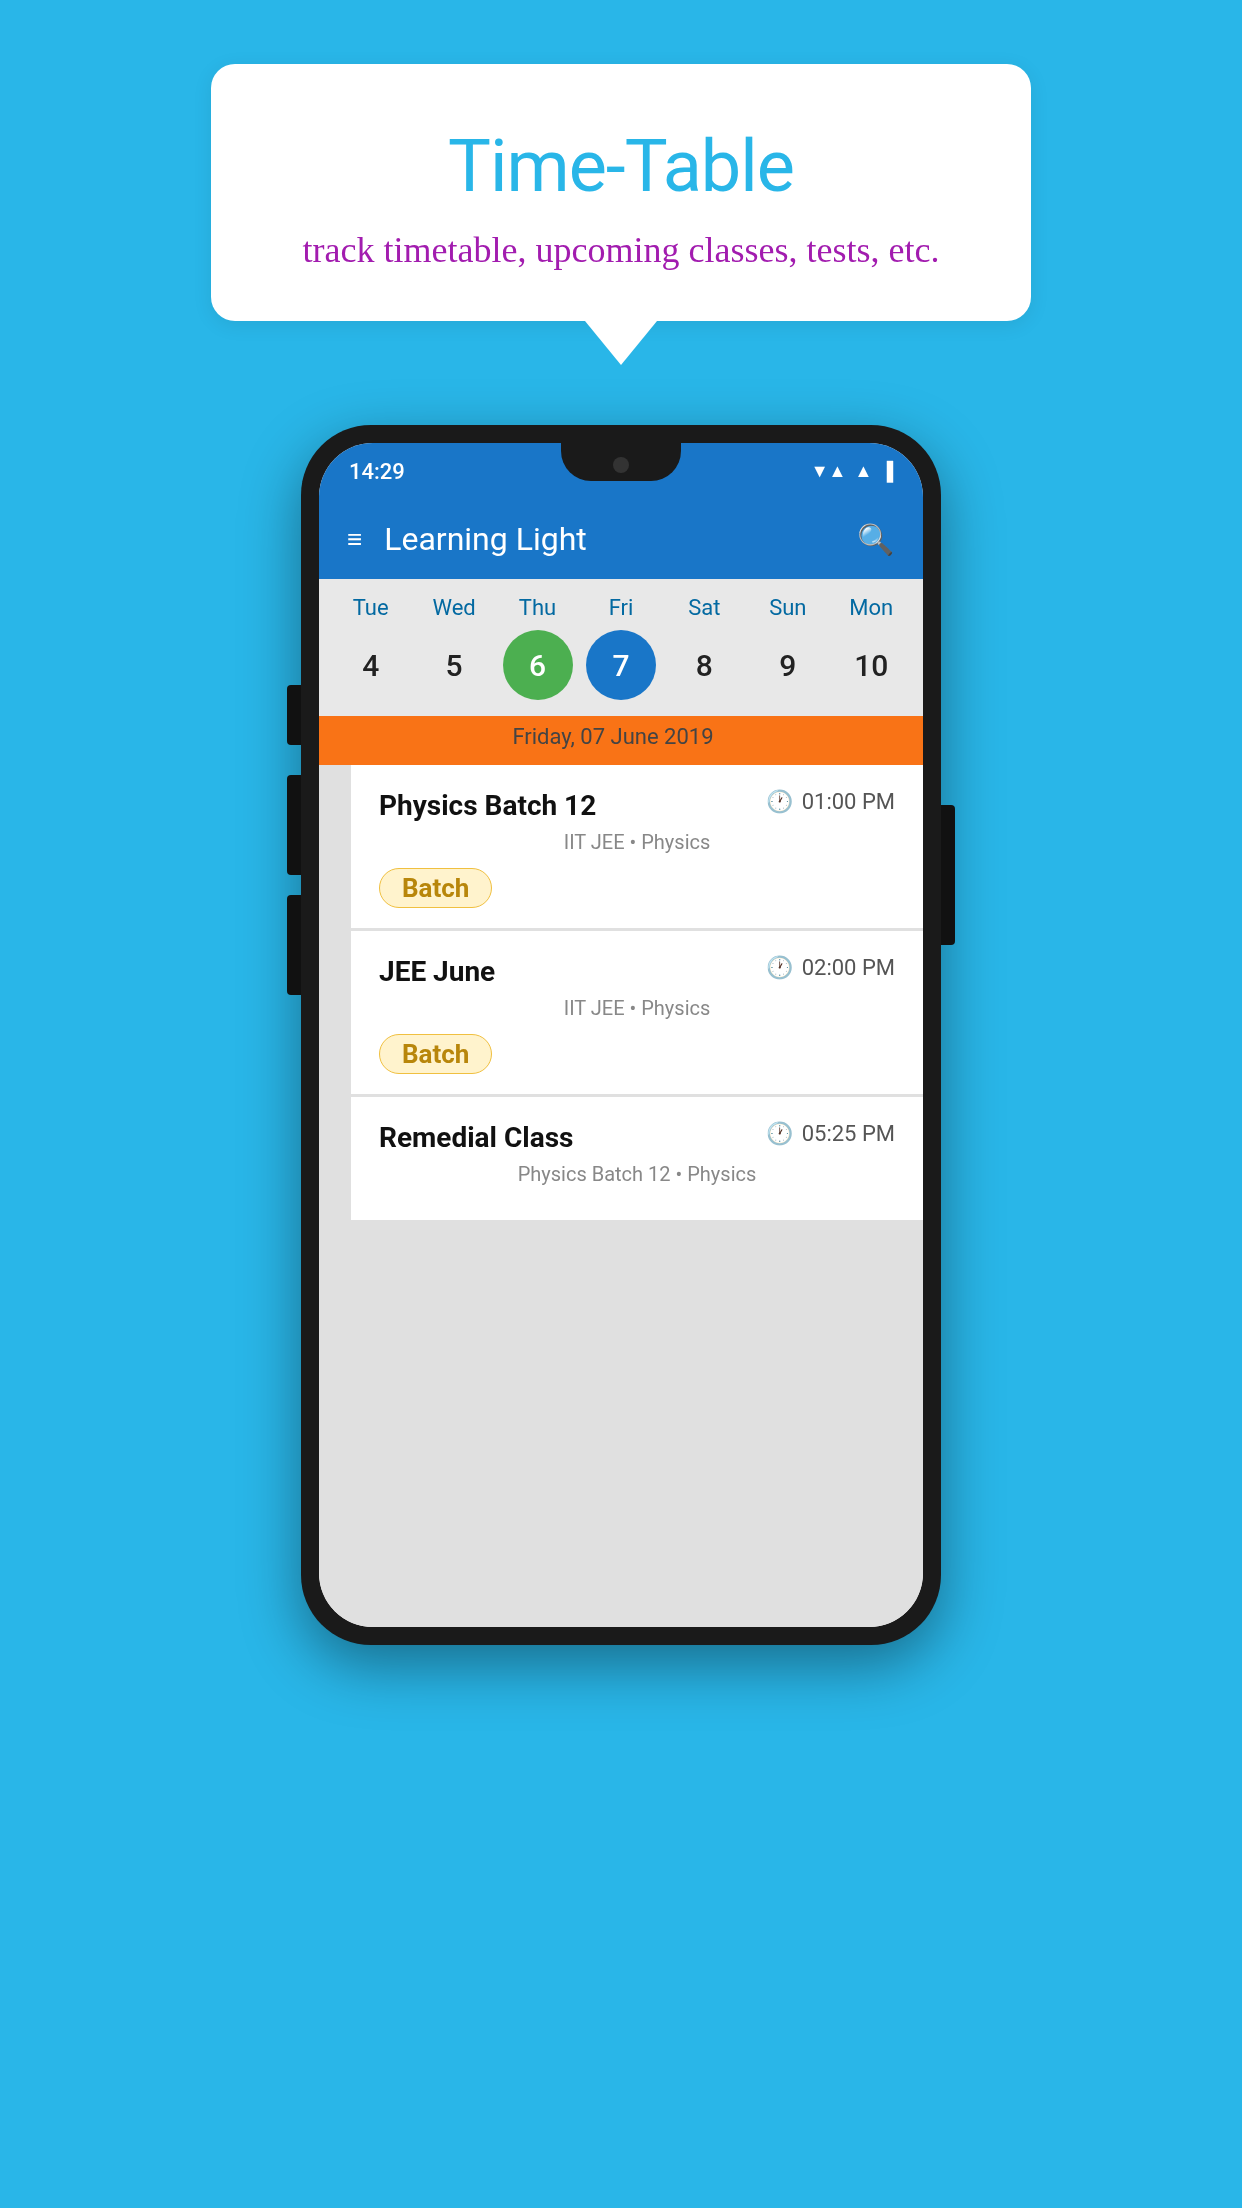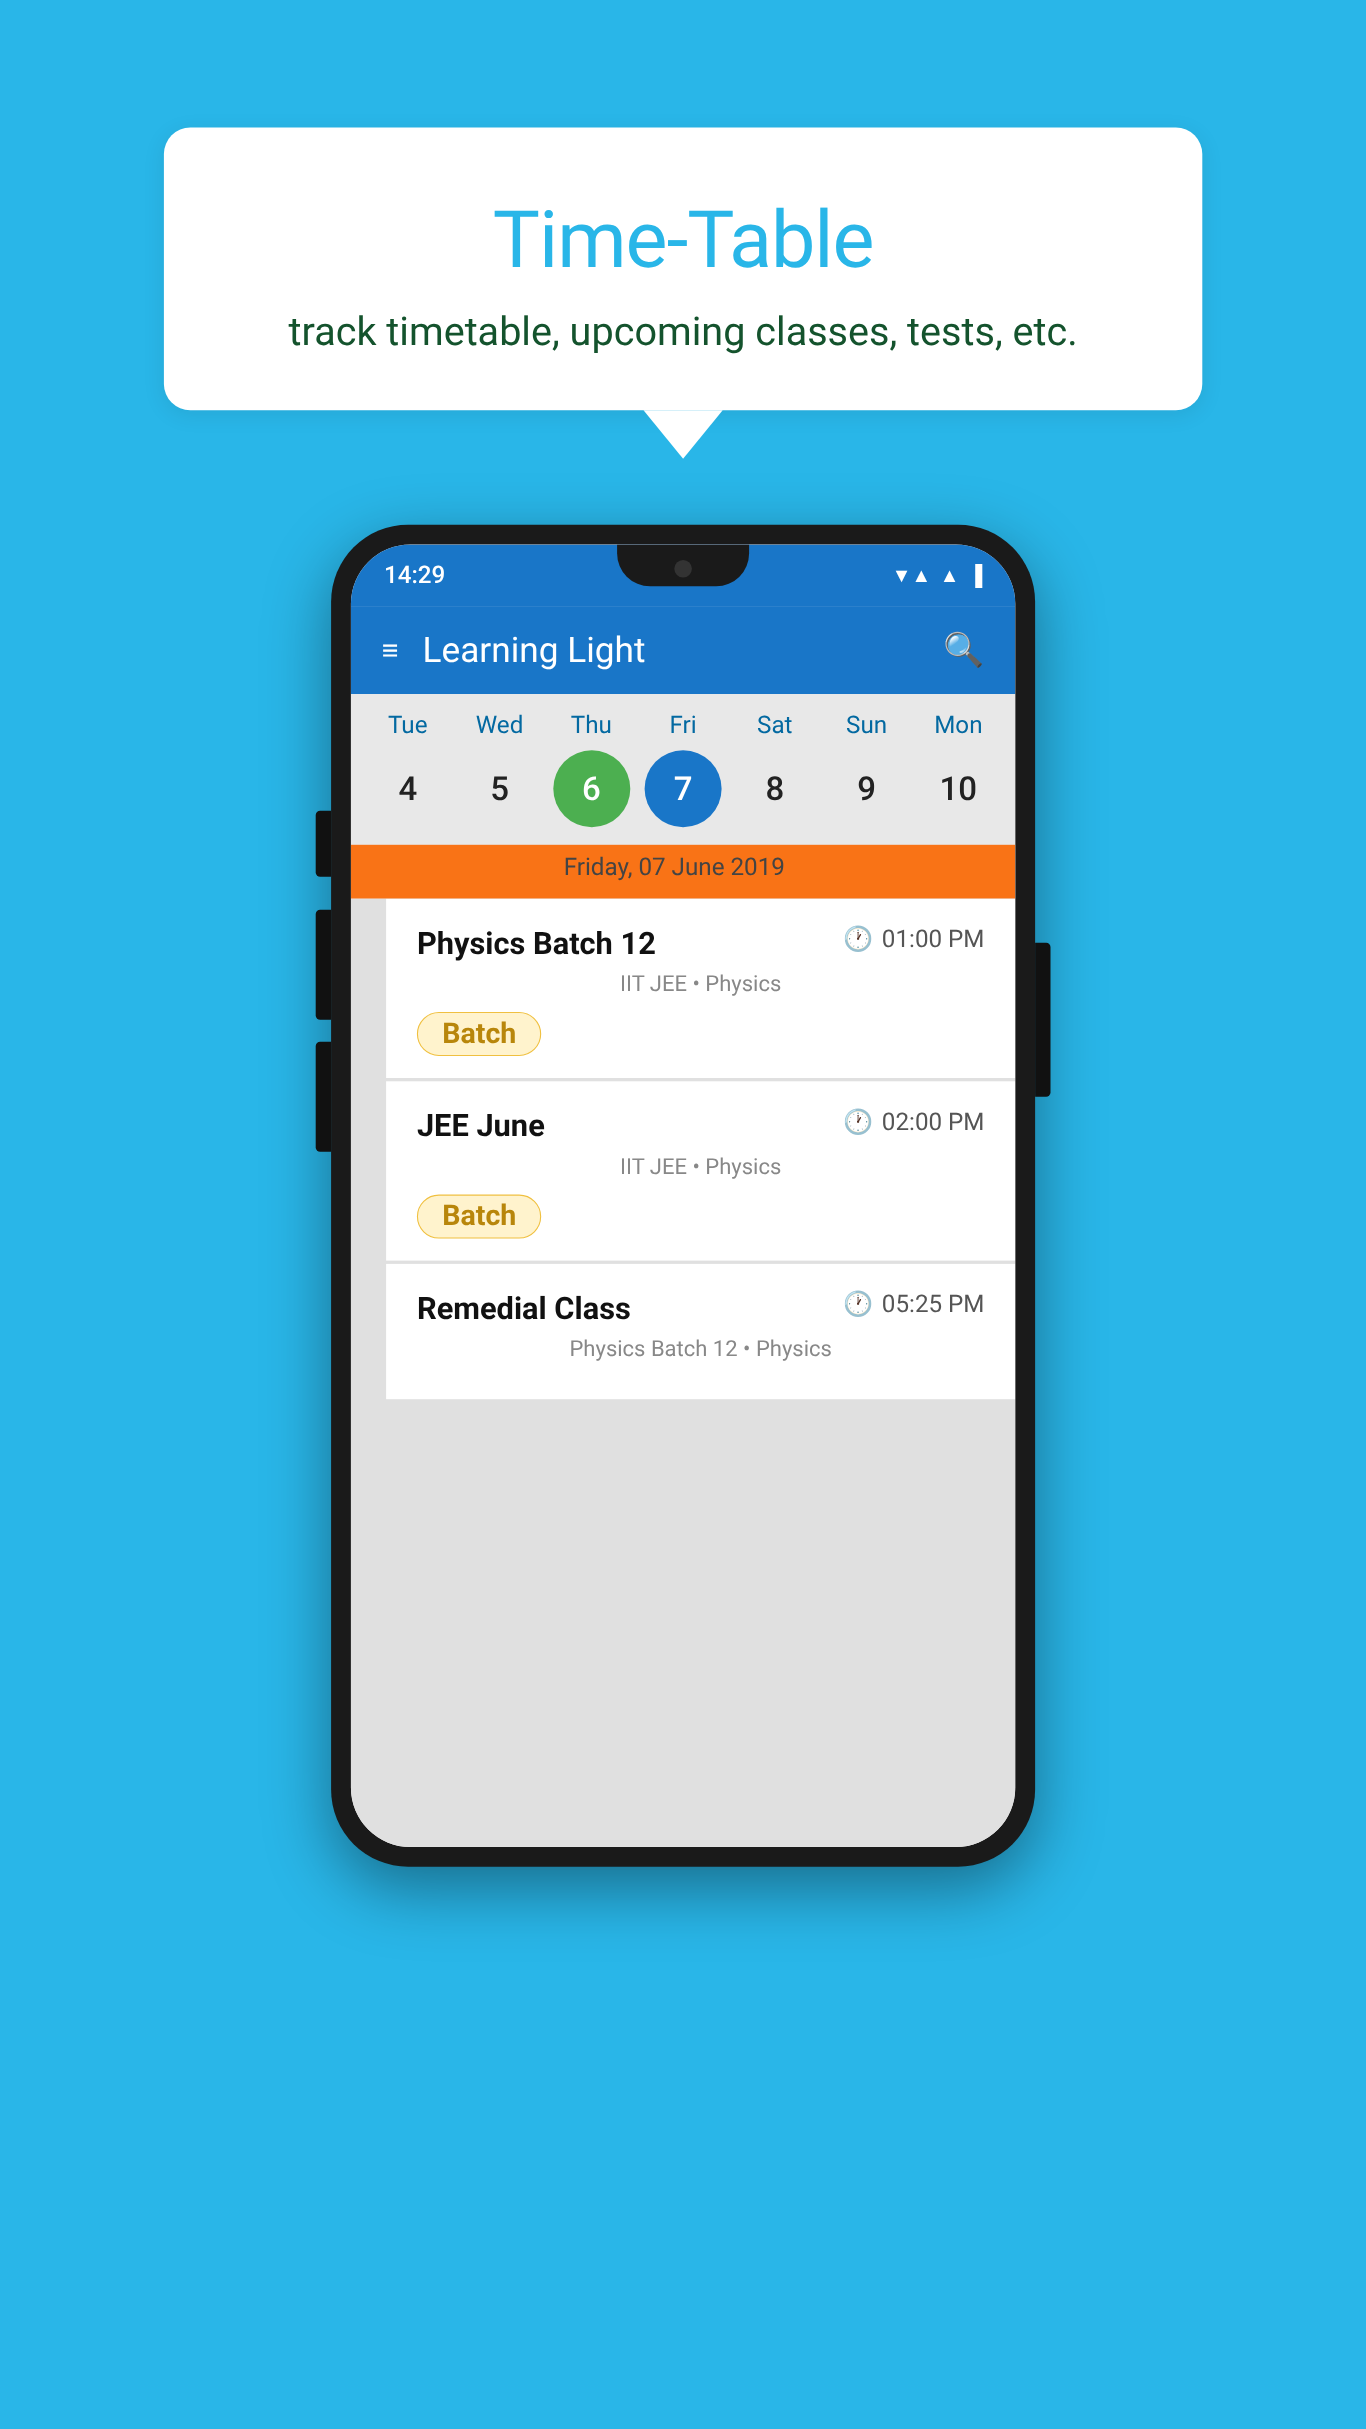--- a/index.html
+++ b/index.html
@@ -11,48 +11,49 @@
       background-color: #29B6E8;
       font-family: 'Roboto', Arial, sans-serif;
       overflow: hidden;
       display: flex;
       flex-direction: column;
       align-items: center;
     }
 
     
     .speech-bubble-wrapper {
-      margin-top: 116px;
+      margin-top: 64px;
       display: flex;
       flex-direction: column;
       align-items: center;
-      width: 944px;
+      width: 820px;
     }
 
     .speech-bubble {
       background: white;
       border-radius: 24px;
       padding: 60px 60px 50px 60px;
       text-align: center;
       width: 100%;
       box-shadow: 0 4px 20px rgba(0,0,0,0.08);
     }
 
     .speech-bubble-title {
       color: #29B6E8;
       font-size: 72px;
       font-weight: 400;
       letter-spacing: -1px;
       margin-bottom: 20px;
     }
 
     .speech-bubble-subtitle {
-      color: #14532d;
+      color: #a21caf;
       font-size: 36px;
       font-weight: 400;
+      font-family: Liberation Serif, serif;
     }
 
     .speech-bubble-tail {
       width: 0;
       height: 0;
       border-left: 36px solid transparent;
       border-right: 36px solid transparent;
       border-top: 44px solid white;
     }
 

